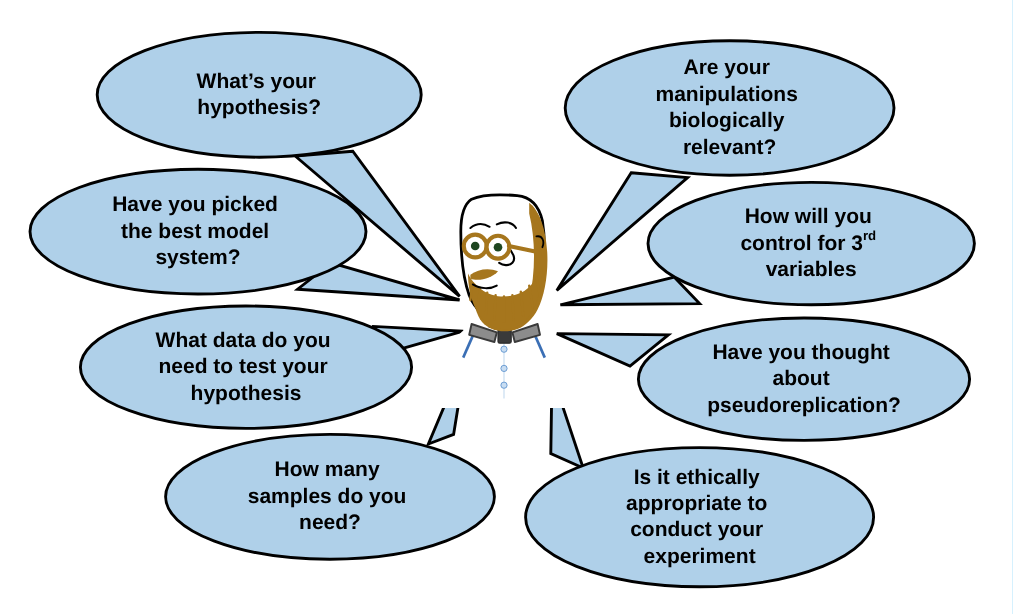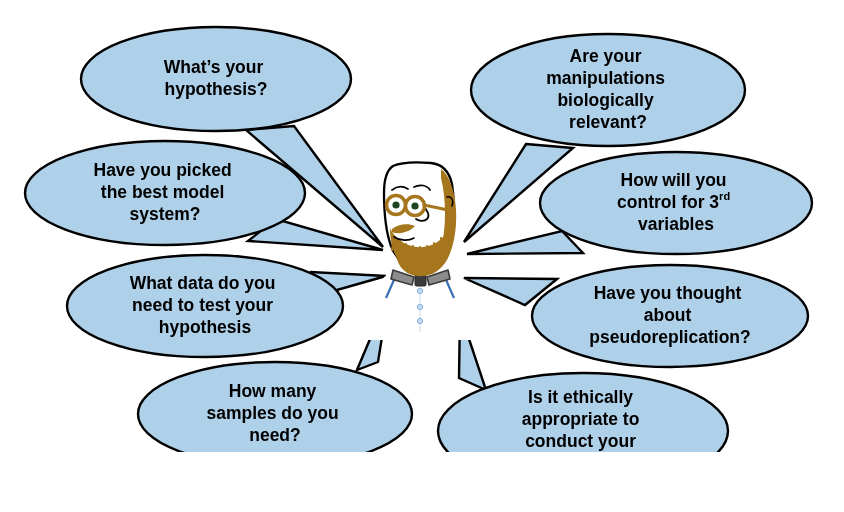--- a/index.html
+++ b/index.html
@@ -7,21 +7,21 @@
     margin: 0;
     padding: 0;
     background: #ffffff;
   }
   body {
     font-family: "Liberation Sans", sans-serif;
   }
   #canvas {
     position: relative;
     width: 844px;
-    height: 452px;
+    height: 512px;
     background: #7dd3fc;
     overflow: hidden;
   }
   #scene {
     position: absolute;
     top: 0;
     left: 0;
     width: 844px;
     height: 512px;
   }

